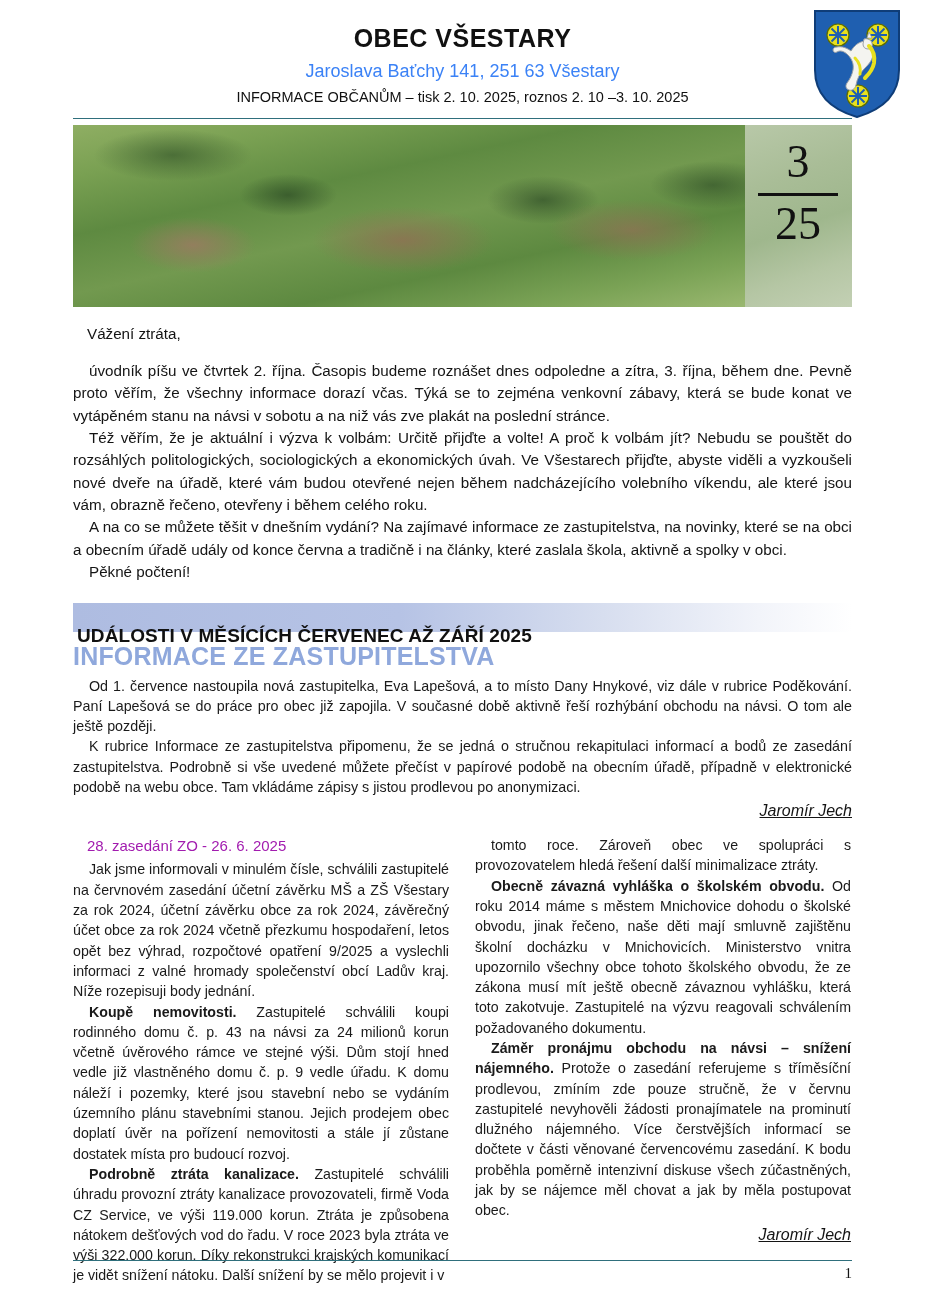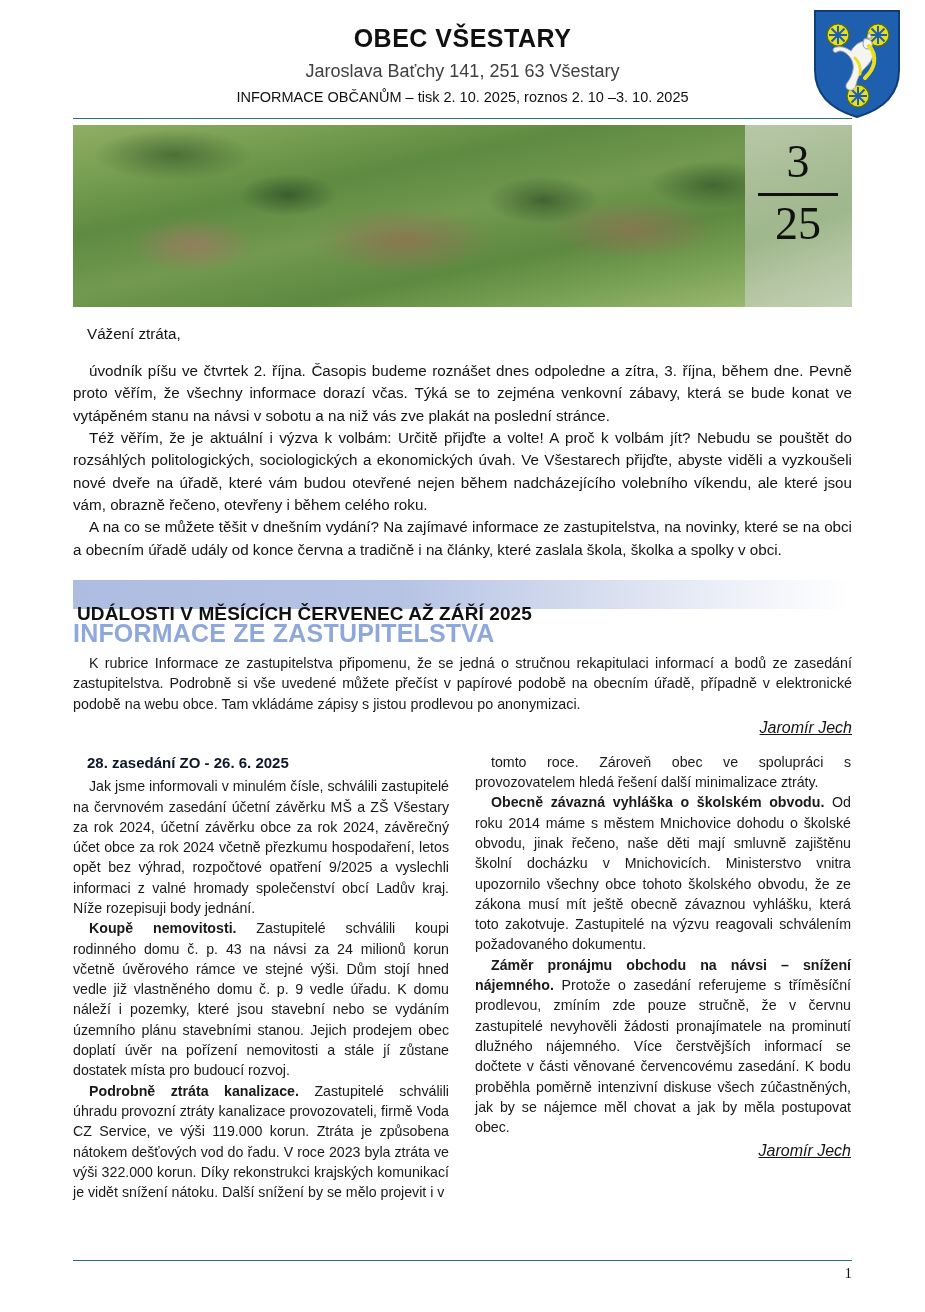--- a/index.html
+++ b/index.html
@@ -32,21 +32,21 @@
   }
   .masthead-title {
     font-size: 25px;
     font-weight: bold;
     letter-spacing: 0.5px;
     color: #111111;
     line-height: 1.15;
   }
   .masthead-address {
     font-size: 18px;
-    color: #404040;
+    color: #3b82f6;
     margin-top: 8px;
     line-height: 1.2;
   }
   .masthead-issue-line {
     font-size: 14.5px;
     color: #111111;
     margin-top: 7px;
     line-height: 1.2;
   }
 
@@ -191,25 +191,25 @@
     gap: 26px;
   }
   .col {
     width: 376px;
     font-size: 14.2px;
     line-height: 1.43;
     text-align: justify;
   }
   .col h3 {
     font-size: 15px;
-    font-weight: bold;
+    font-weight: normal;
     margin: 0 0 3px 0;
     text-align: left;
     text-indent: 14px;
-    color: #0f172a;
+    color: #a21caf;
   }
   .col p {
     margin: 0;
     text-indent: 16px;
   }
   .col p .runin {
     font-weight: bold;
   }
   .col .byline {
     text-indent: 0;
@@ -284,30 +284,32 @@
       <div class="issue-year">25</div>
     </div>
   </div>
 
   <div class="content">
 
     <div class="intro">
       <p class="salutation">Vážení ztráta,</p>
       <p class="para">úvodník píšu ve čtvrtek 2. října. Časopis budeme roznášet dnes odpoledne a zítra, 3. října, během dne. Pevně proto věřím, že všechny informace dorazí včas. Týká se to zejména venkovní zábavy, která se bude konat ve vytápěném stanu na návsi v sobotu a na niž vás zve plakát na poslední stránce.</p>
       <p class="para">Též věřím, že je aktuální i výzva k volbám: Určitě přijďte a volte! A proč k volbám jít? Nebudu se pouštět do rozsáhlých politologických, sociologických a ekonomických úvah. Ve Všestarech přijďte, abyste viděli a vyzkoušeli nové dveře na úřadě, které vám budou otevřené nejen během nadcházejícího volebního víkendu, ale které jsou vám, obrazně řečeno, otevřeny i během celého roku.</p>
-      <p class="para">A na co se můžete těšit v dnešním vydání? Na zajímavé informace ze zastupitelstva, na novinky, které se na obci a obecním úřadě udály od konce června a tradičně i na články, které zaslala škola, školka a spolky v obci.</p>
+      <p class="para">A na co se můžete těšit v dnešním vydání? Na zajímavé informace ze zastupitelstva, na novinky, které se na obci a obecním úřadě udály od konce června a tradičně i na články, které zaslala škola, aktivně a spolky v obci.</p>
+      <p class="para">Pěkné počtení!</p>
     </div>
 
     <div class="section-banner">
       <div class="section-banner-text">UDÁLOSTI V MĚSÍCÍCH ČERVENEC AŽ ZÁŘÍ 2025</div>
     </div>
 
     <div class="subsection-title">INFORMACE ZE ZASTUPITELSTVA</div>
 
     <div class="lead">
+      <p>Od 1. července nastoupila nová zastupitelka, Eva Lapešová, a to místo Dany Hnykové, viz dále v rubrice Poděkování. Paní Lapešová se do práce pro obec již zapojila. V současné době aktivně řeší rozhýbání obchodu na návsi. O tom ale ještě později.</p>
       <p>K rubrice Informace ze zastupitelstva připomenu, že se jedná o stručnou rekapitulaci informací a bodů ze zasedání zastupitelstva. Podrobně si vše uvedené můžete přečíst v papírové podobě na obecním úřadě, případně v elektronické podobě na webu obce. Tam vkládáme zápisy s jistou prodlevou po anonymizaci.</p>
       <div class="byline">Jaromír Jech</div>
     </div>
 
     <div class="columns">
 
       <div class="col">
         <h3>28. zasedání ZO - 26. 6. 2025</h3>
         <p>
           <span class="runin"></span><span>Jak jsme informovali v minulém čísle, schválili zastupitelé na červnovém zasedání účetní závěrku MŠ a ZŠ Všestary za rok 2024, účetní závěrku obce za rok 2024, závěrečný účet obce za rok 2024 včetně přezkumu hospodaření, letos opět bez výhrad, rozpočtové opatření 9/2025 a vyslechli informaci z valné hromady společenství obcí Ladův kraj. Níže rozepisuji body jednání.</span>

